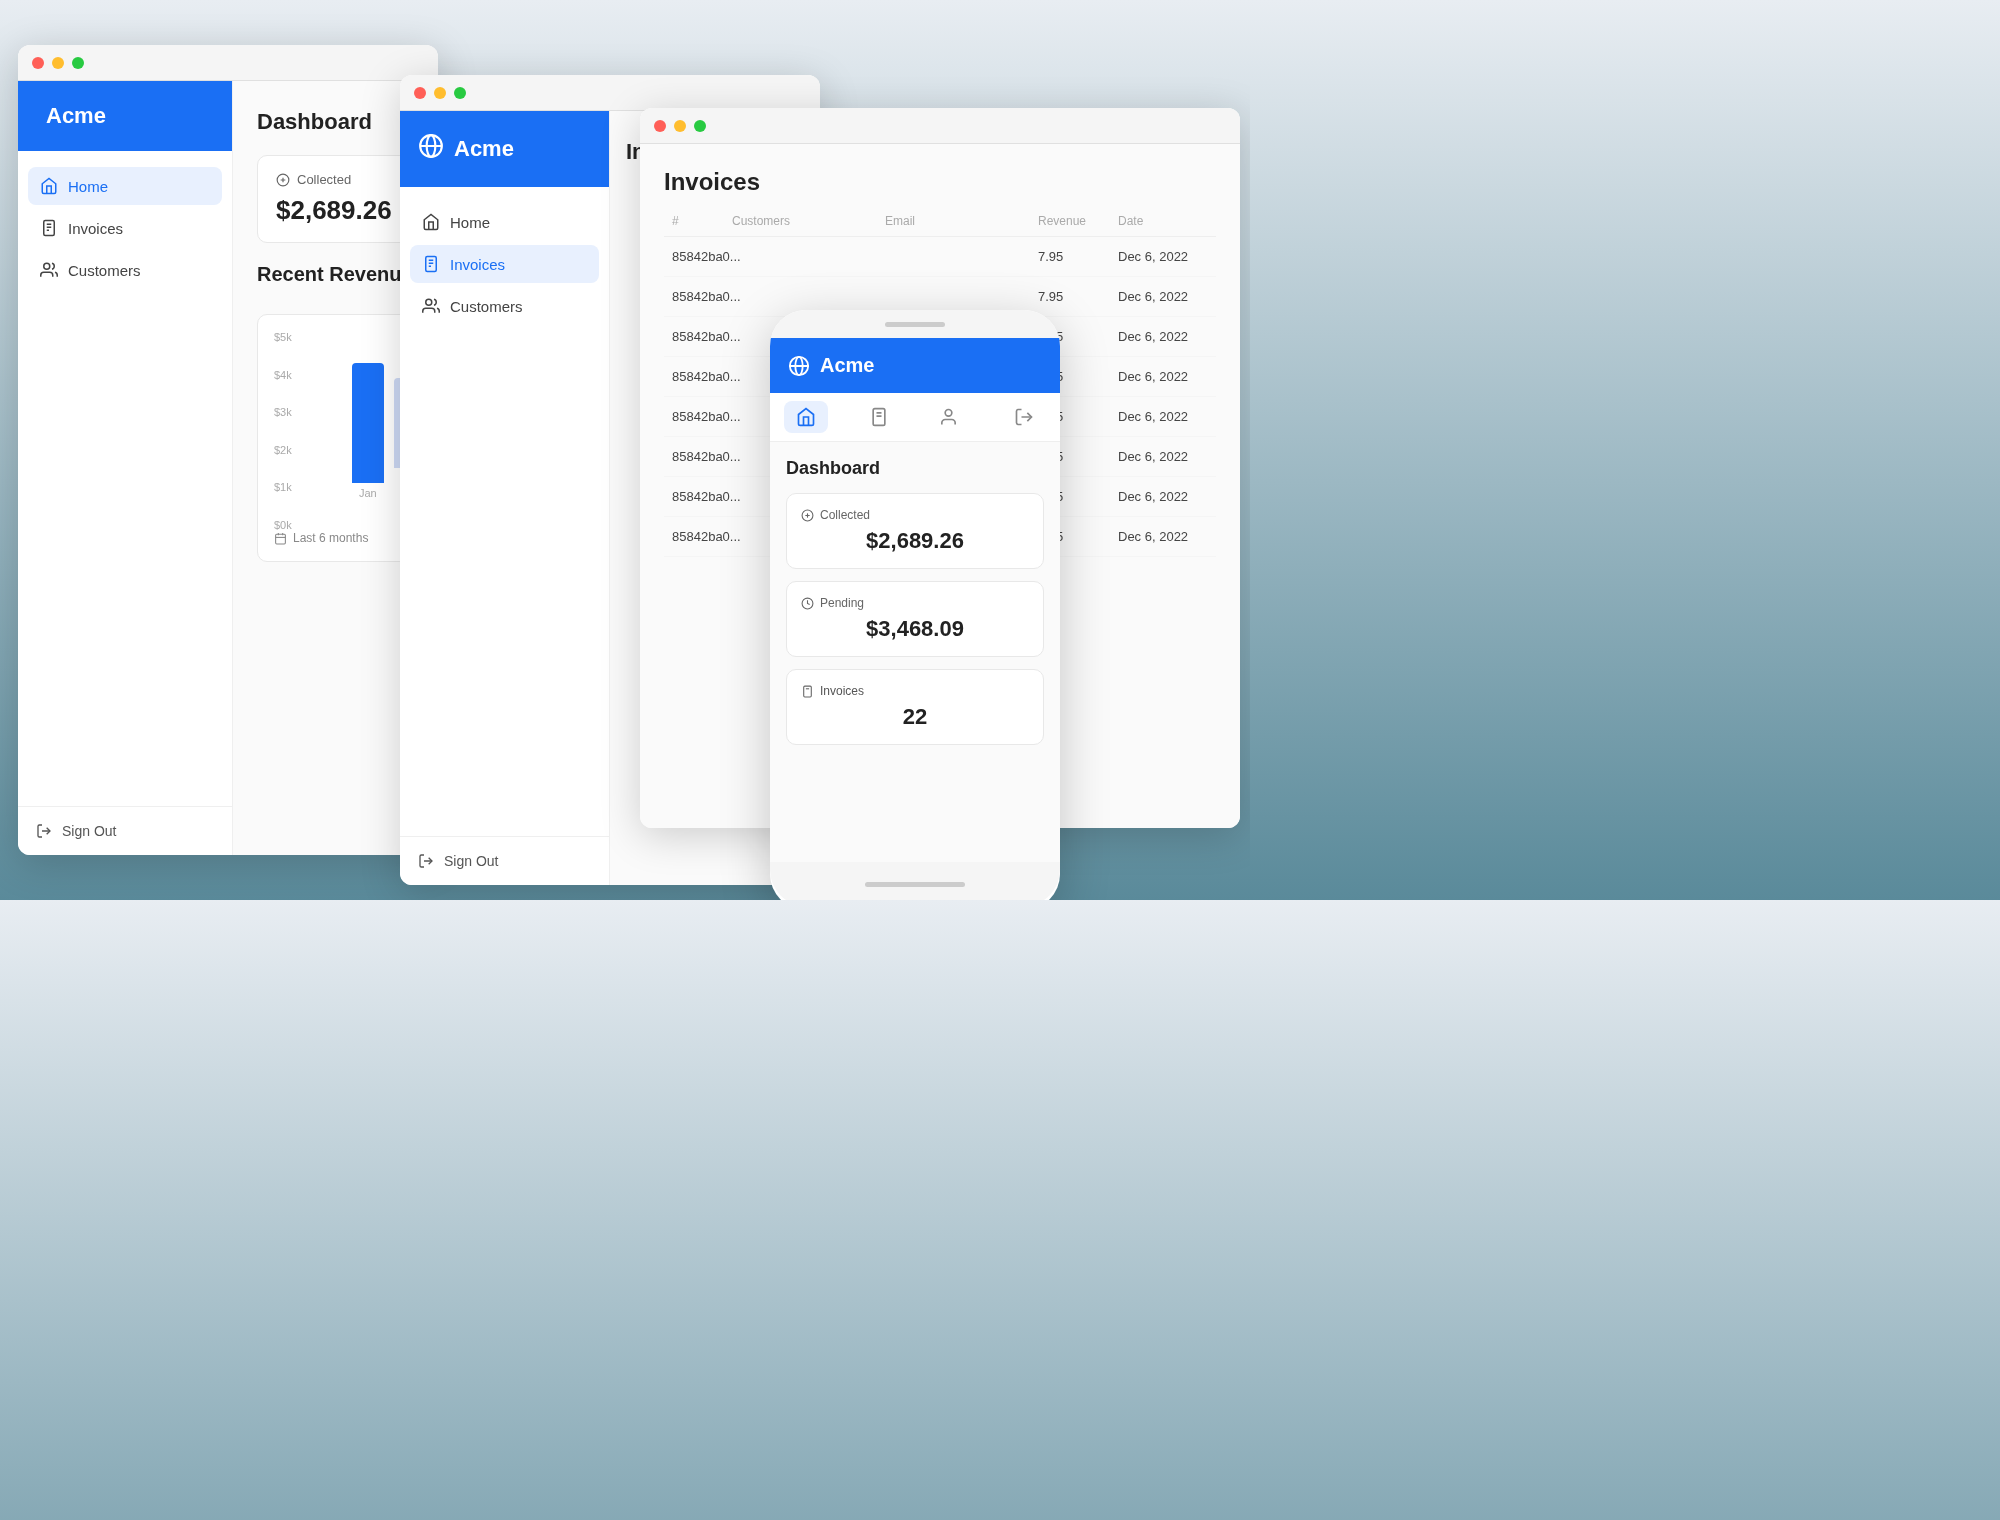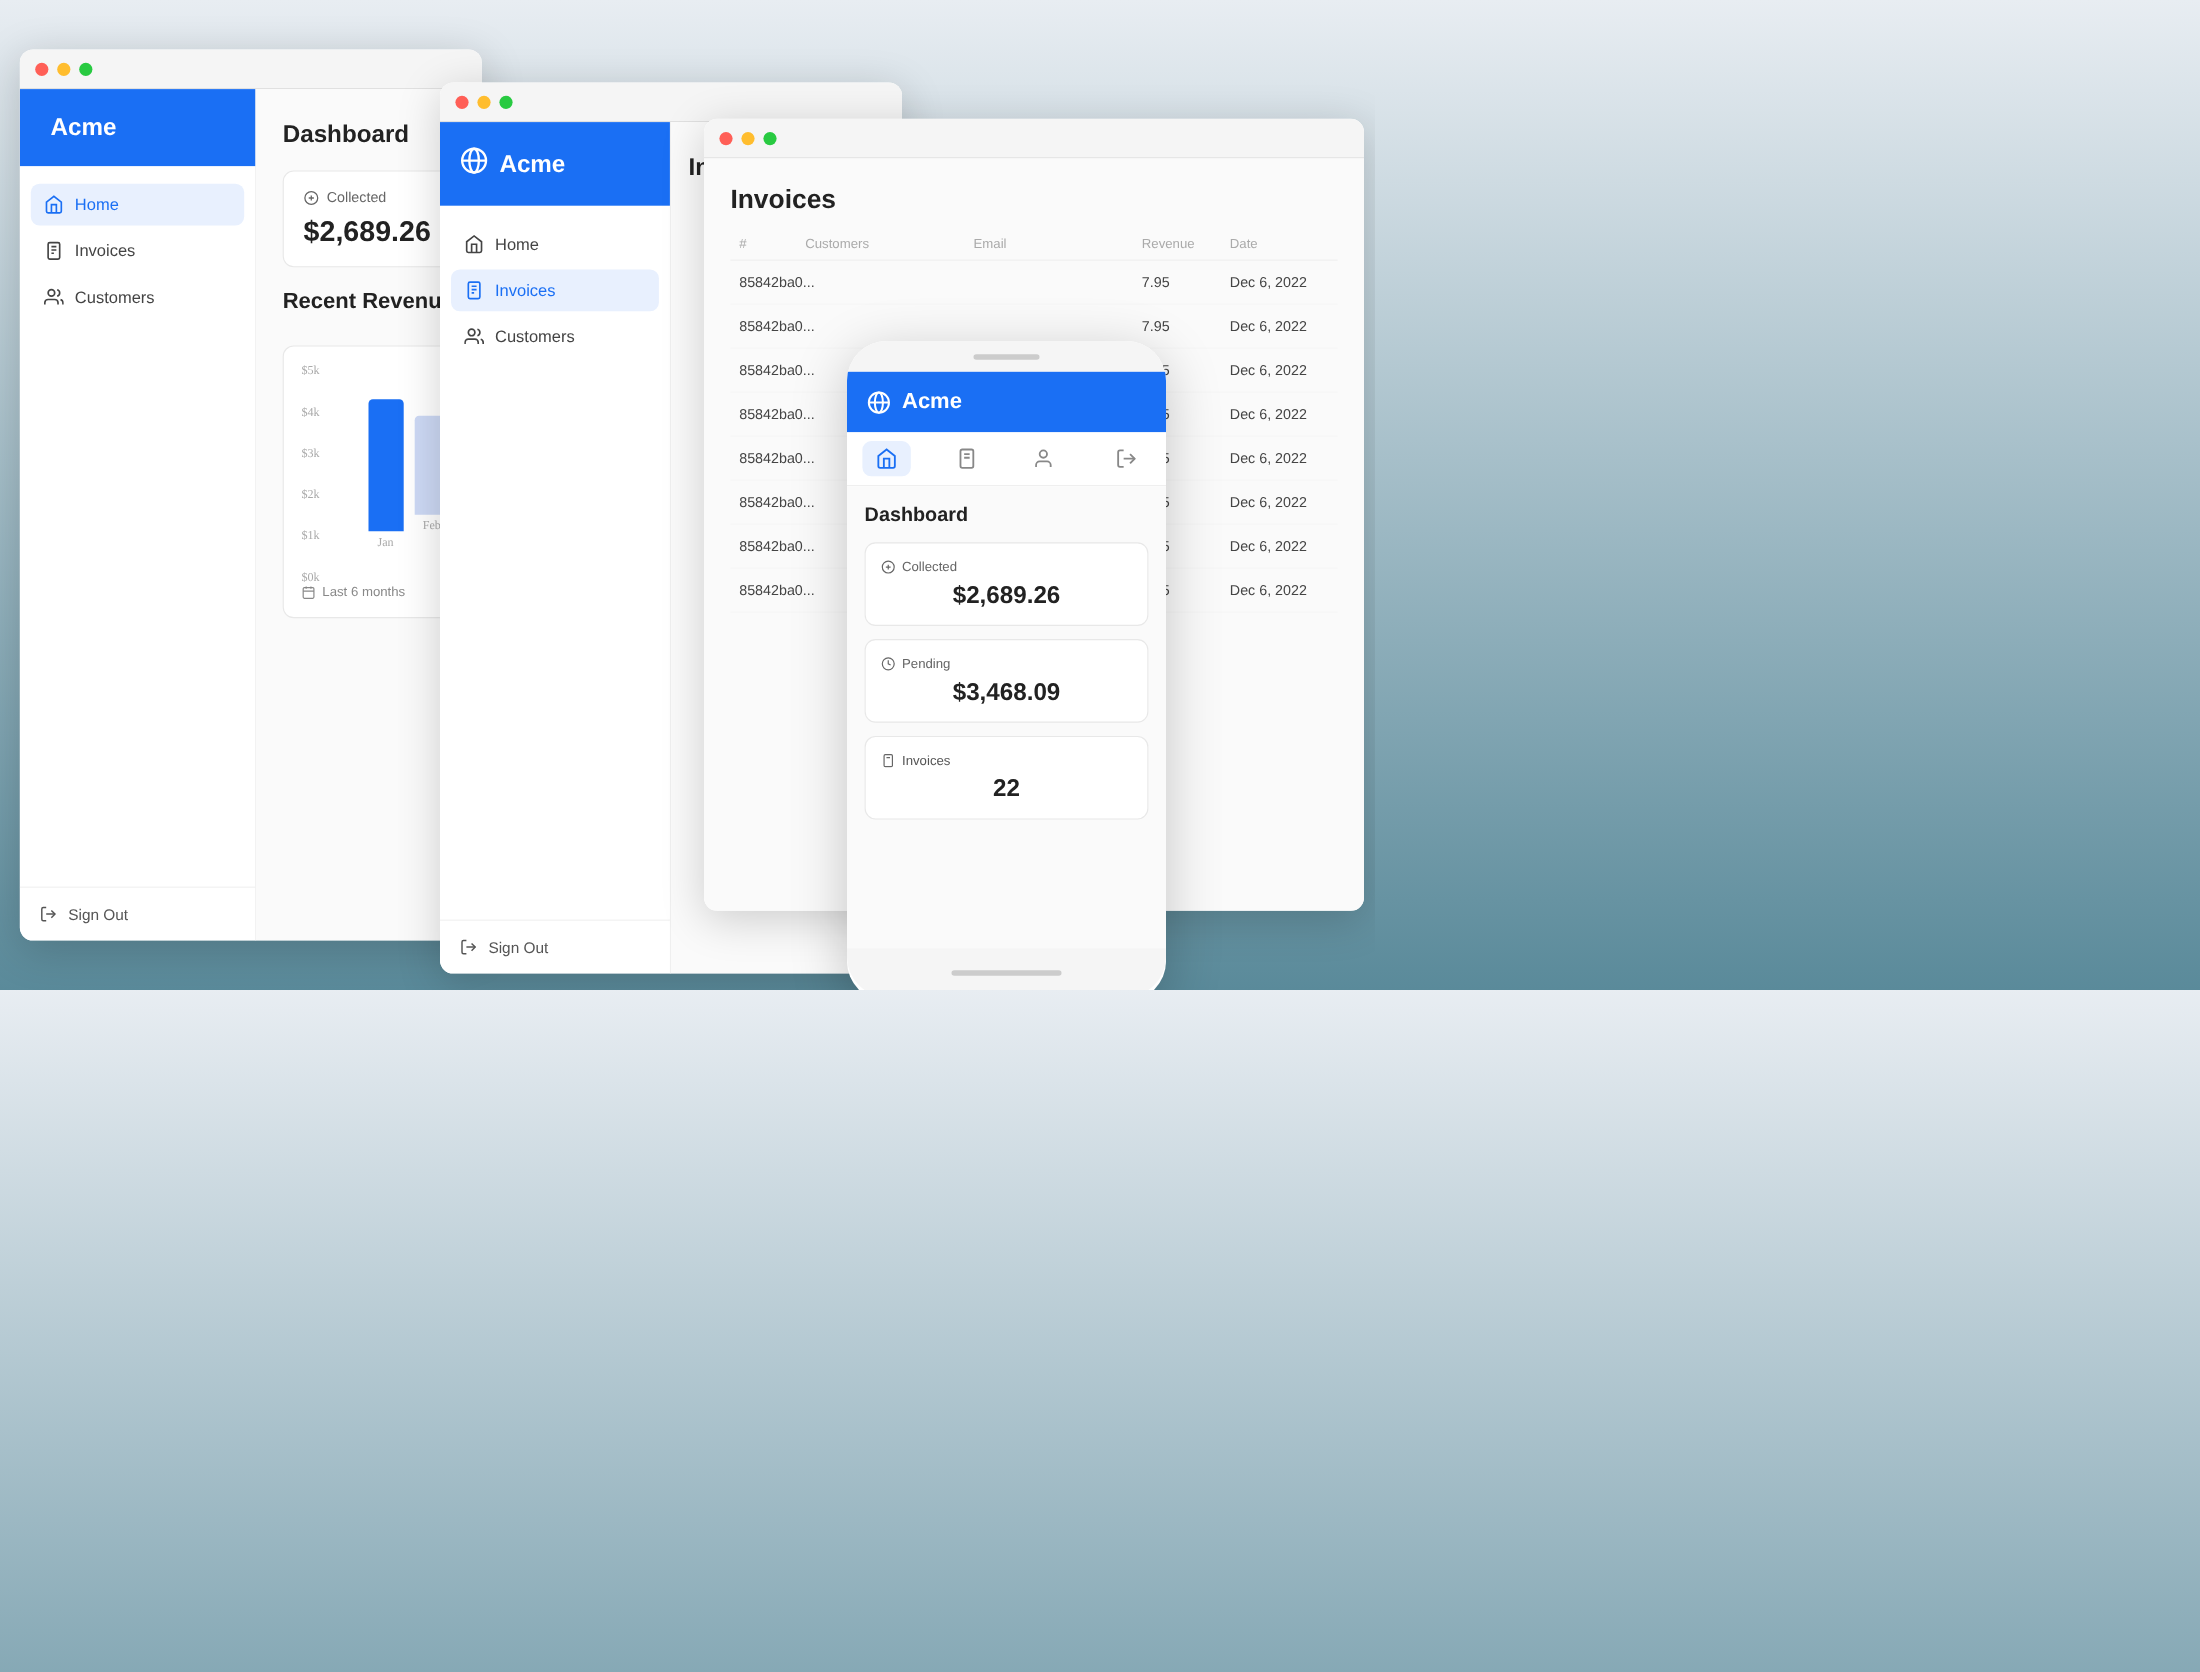--- a/index.html
+++ b/index.html
@@ -466,21 +466,21 @@
             <circle cx="12" cy="12" r="10"></circle>
             <line x1="12" y1="8" x2="12" y2="16"></line>
             <line x1="8" y1="12" x2="16" y2="12"></line>
           </svg>
           <span>Collected</span>
         </div>
         <div class="stat-value">$2,689.26</div>
       </div>
       <div class="section-title">Recent Revenue</div>
       <div class="chart-area">
-        <div style="display:flex; gap:8px;font-family:Liberation Serif, serif;">
+        <div style="display:flex; gap:24px;">
           <div class="chart-y-labels">
             <span>$5k</span>
             <span>$4k</span>
             <span>$3k</span>
             <span>$2k</span>
             <span>$1k</span>
             <span>$0k</span>
           </div>
           <div style="flex:1; display:flex; align-items:center; gap:10px; height:200px;padding-left:28px;">
             <div class="bar-group">

